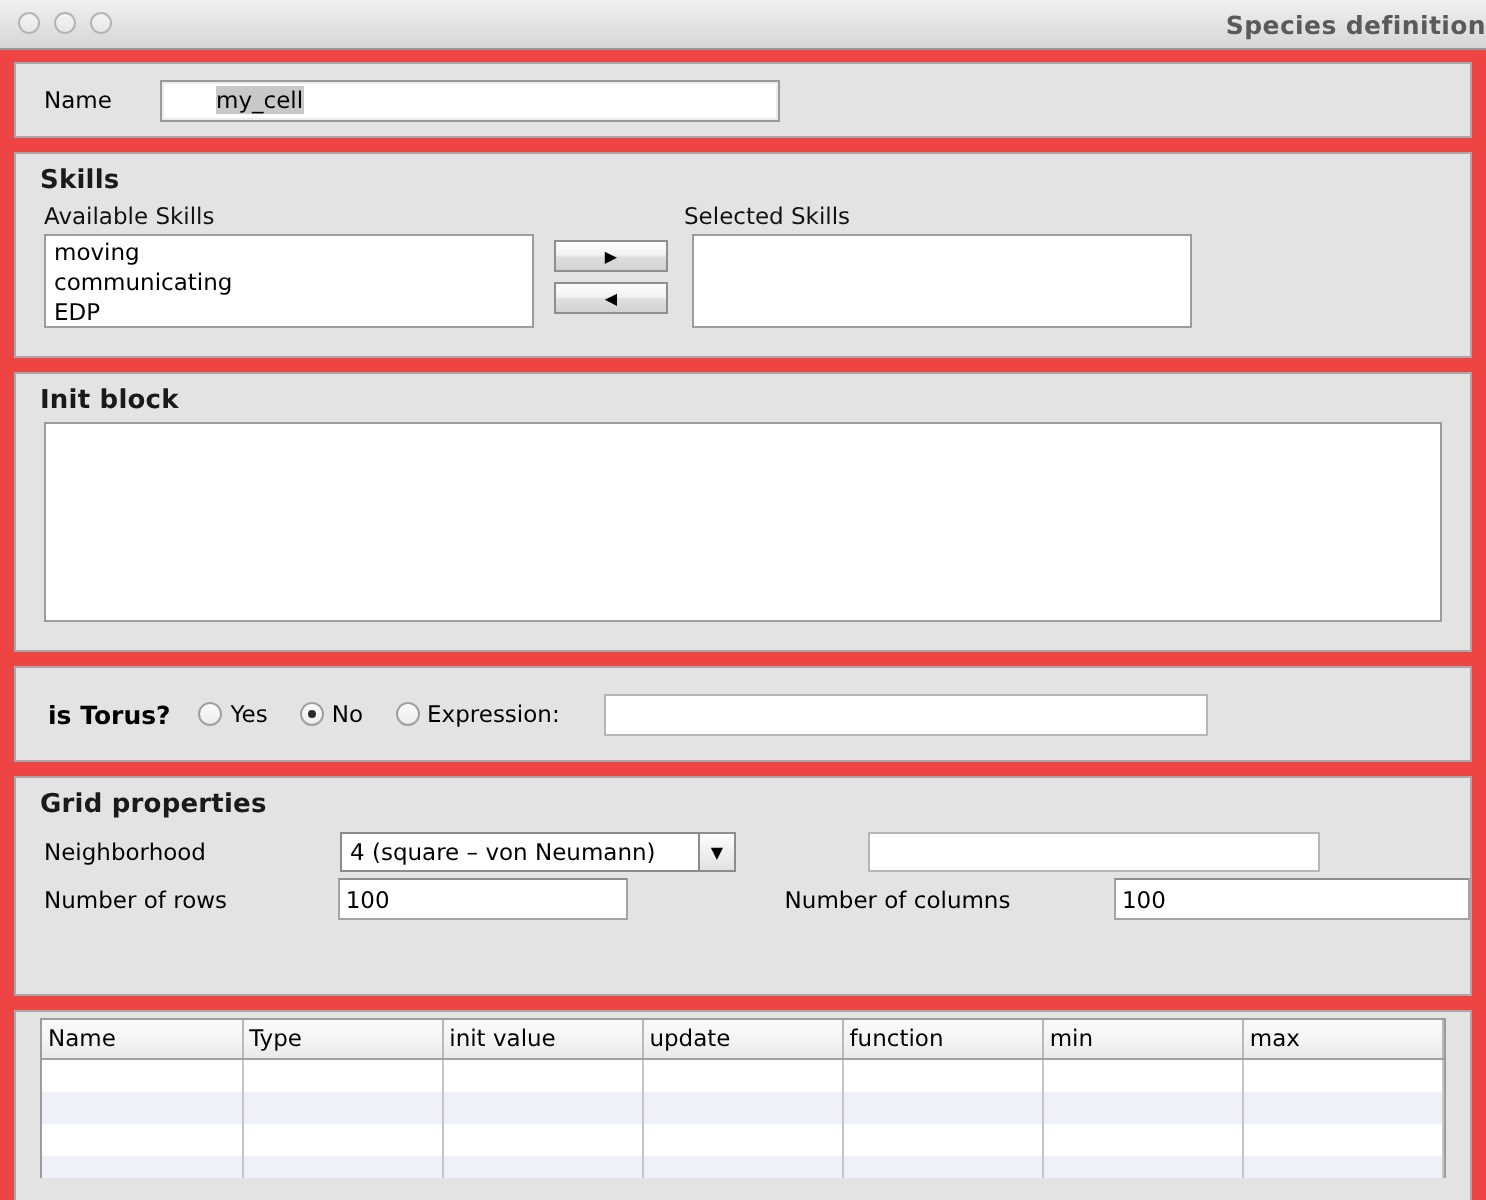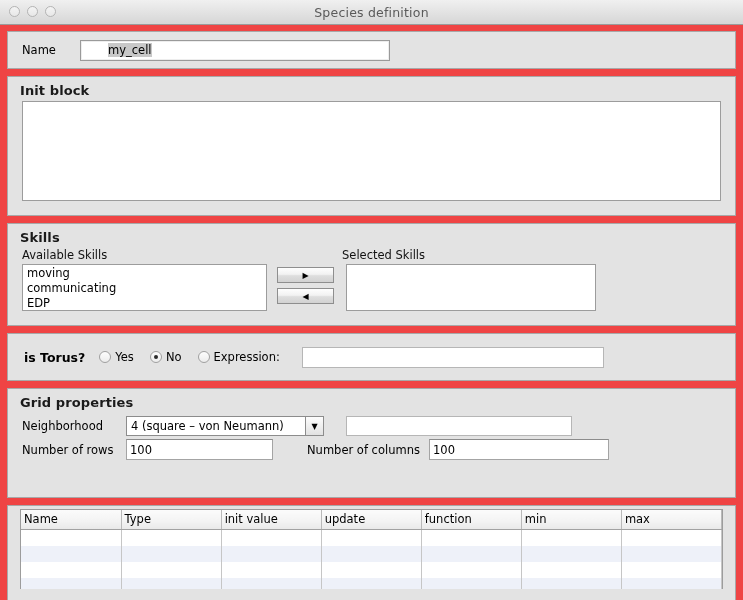--- a/index.html
+++ b/index.html
@@ -47,24 +47,25 @@
   .dot {
     width: 11px;
     height: 11px;
     border-radius: 50%;
     border: 1px solid #b4b4b4;
     background: linear-gradient(to bottom, #f4f4f4, #e7e7e7);
     box-sizing: border-box;
   }
   .title-text {
     width: 100%;
-    text-align: center;
+    text-align: right;
     font-size: 12.5px;
     color: #5a5a5a;
     letter-spacing: 0.2px;
+    font-weight: bold;
   }
 
   .body-area {
     flex: 1 1 auto;
     position: relative;
     background: #ef4444;
     padding: 6px 7px 0 7px;
     box-sizing: border-box;
     overflow: hidden;
   }
@@ -240,20 +241,21 @@
     border: 1px solid #b6b6b6;
   }
 
   
   .grid-panel { height: 110px; }
   .grid-row {
     display: flex;
     align-items: center;
     padding-left: 14px;
     margin-top: 3px;
+    gap: 44px;
   }
   .grid-label {
     font-size: 11.5px;
   }
   .nb-label { width: 104px; }
   .combo {
     width: 198px;
     height: 20px;
     border: 1px solid #8c8c8c;
     background: #fff;
@@ -345,45 +347,45 @@
     <div class="title-text">Species definition</div>
   </div>
 
   <div class="body-area">
 
     <div class="panel name-panel">
       <div class="name-label">Name</div>
       <div class="textfield focused name-input">
         <span class="sel-text">my_cell</span>
       </div>
-    </div>
-
-    <div class="panel init-panel">
-      <div class="panel-title">Init block</div>
-      <div class="init-area"></div>
     </div>
 
     <div class="panel skills-panel">
       <div class="panel-title">Skills</div>
       <div class="skills-labels">
         <div class="sub-label lbl-available">Available Skills</div>
         <div class="sub-label">Selected Skills</div>
       </div>
       <div class="skills-row">
         <div class="listbox">
           <div class="item">moving</div>
           <div class="item">communicating</div>
           <div class="item">EDP</div>
         </div>
         <div class="transfer-col">
           <div class="arrow-btn">▶</div>
           <div class="arrow-btn">◀</div>
         </div>
         <div class="selected-box"></div>
       </div>
+    </div>
+
+    <div class="panel init-panel">
+      <div class="panel-title">Init block</div>
+      <div class="init-area"></div>
     </div>
 
     <div class="panel torus-panel">
       <div class="torus-title">is Torus?</div>
 
       <div class="radio-group">
         <div class="radio"></div>
         <div class="radio-label">Yes</div>
       </div>
 

